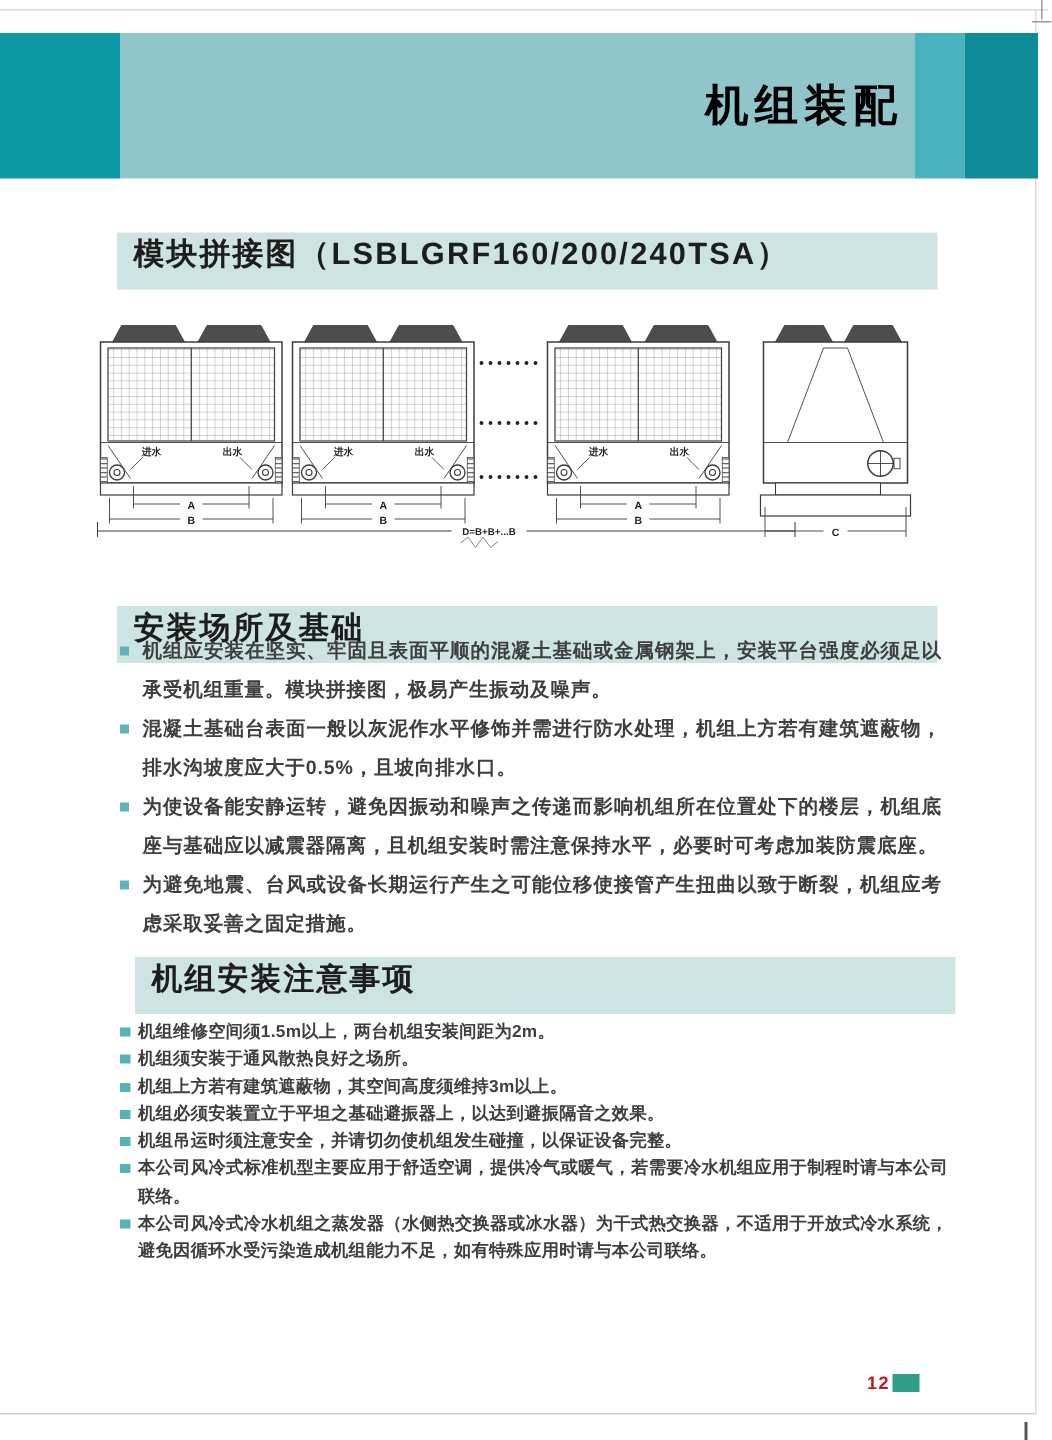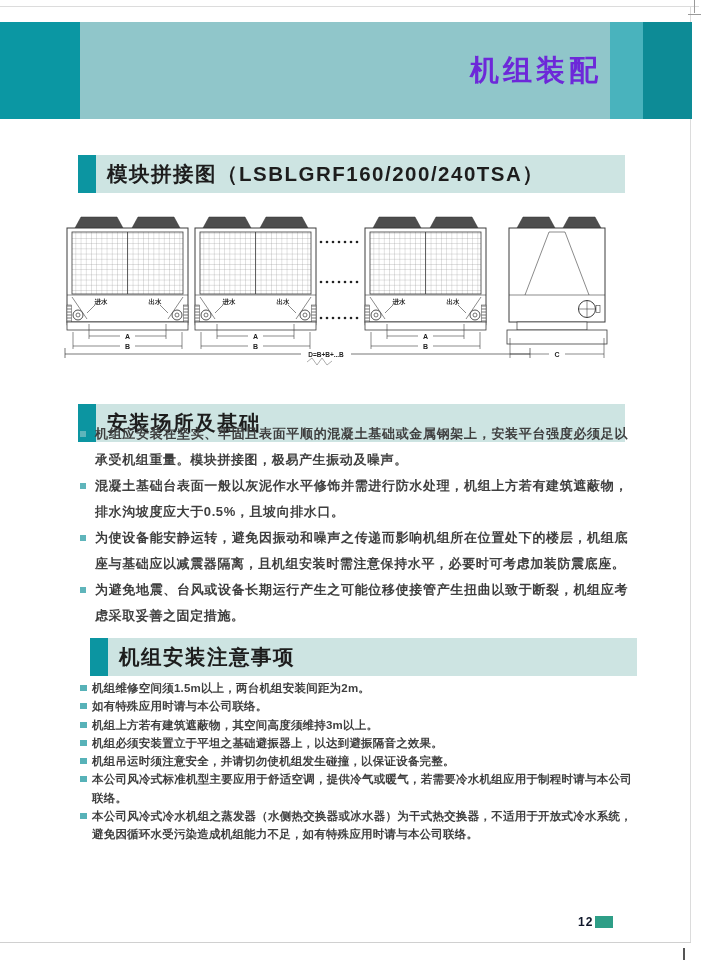--- a/index.html
+++ b/index.html
@@ -12,26 +12,26 @@
   .edge-right{left:690px;top:6px;width:1px;height:936px;background:#dcdcdc;}
   .edge-bottom{left:0;top:942px;width:691px;height:1px;background:#d0d0d0;}
   .crop-tr-v{left:694px;top:0;width:1px;height:13px;background:#9a9a9a;}
   .crop-tr-h{left:688px;top:14px;width:13px;height:1px;background:#9a9a9a;}
   .crop-br-v{left:683px;top:948px;width:2px;height:12px;background:#555;}
 
   
   .banner-dark{left:0;top:22px;width:80px;height:97px;background:#0b97a3;}
   .banner-light{left:80px;top:22px;width:530px;height:97px;background:#90c6ca;
       display:flex;align-items:center;justify-content:flex-end;padding-right:8px;box-sizing:border-box;}
-  .banner-light .title{font-size:29px;font-weight:bold;letter-spacing:4px;color:#6d28d9;}
+  .banner-light .title{font-size:29px;font-weight:bold;letter-spacing:4px;color:#000000;}
   .banner-med{left:610px;top:22px;width:33px;height:97px;background:#49b3bd;}
   .banner-deep{left:643px;top:22px;width:49px;height:97px;background:#0d8b96;}
 
   
-  .secbar{left:78px;width:547px;height:38px;background:#cde4e2;display:flex;align-items:stretch;}
+  .secbar{left:78px;width:547px;height:38px;background:#cde4e2;display:flex;align-items:stretch;flex-direction:column;}
   .secbar .sq{width:18px;background:#0c95a1;flex:none;}
   .secbar .txt{font-size:20.5px;font-weight:bold;color:#1d1d1d;letter-spacing:1.5px;
       display:flex;align-items:center;padding-left:11px;}
   .sec1{top:155px;} .sec2{top:404px;} .sec3{top:638px;margin-left:12px;}
 
   
   .blist{left:80px;width:548px;color:#3f3f3f;font-weight:bold;}
   .blist .li{position:relative;padding-left:15px;text-align:justify;}
   .blist .li .bsq{position:absolute;left:0;background:#5fb5bb;}
   .list1{top:421px;font-size:13px;line-height:26px;letter-spacing:0.6px;}
@@ -39,21 +39,21 @@
   .list2{top:679px;font-size:11.5px;line-height:18.3px;letter-spacing:0.2px;width:552px;}
   .list2 .li{padding-left:12px;}
   .list2 .li .bsq{top:6px;width:7px;height:6px;background:#57b2b8;}
 
   
   .diagram{left:55px;top:212px;width:580px;height:162px;}
   svg text{font-family:"Liberation Sans","DejaVu Sans",sans-serif;}
 
   
   .pageno{left:578px;top:915px;display:flex;align-items:center;}
-  .pageno .num{font-size:12px;color:#0f172a;font-weight:bold;letter-spacing:1px;}
+  .pageno .num{font-size:12px;color:#b91c1c;font-weight:bold;letter-spacing:1px;}
   .pageno .marker{width:18px;height:12px;background:#2e9e87;margin-left:2px;}
 </style>
 </head>
 <body>
 
 <div class="abs edge-top"></div>
 <div class="abs edge-right"></div>
 <div class="abs edge-bottom"></div>
 <div class="abs crop-tr-v"></div>
 <div class="abs crop-tr-h"></div>
@@ -185,21 +185,21 @@
   <div class="li"><span class="bsq"></span><span>为避免地震、台风或设备长期运行产生之可能位移使接管产生扭曲以致于断裂，机组应考虑采取妥善之固定措施。</span></div>
 </div>
 
 <div class="abs secbar sec3">
   <div class="sq"></div>
   <div class="txt">机组安装注意事项</div>
 </div>
 
 <div class="abs blist list2">
   <div class="li"><span class="bsq"></span><span>机组维修空间须1.5m以上，两台机组安装间距为2m。</span></div>
-  <div class="li"><span class="bsq"></span><span>如有特殊应用时请与本公司联络。</span></div>
+  <div class="li"><span class="bsq"></span><span>机组须安装于通风散热良好之场所。</span></div>
   <div class="li"><span class="bsq"></span><span>机组上方若有建筑遮蔽物，其空间高度须维持3m以上。</span></div>
   <div class="li"><span class="bsq"></span><span>机组必须安装置立于平坦之基础避振器上，以达到避振隔音之效果。</span></div>
   <div class="li"><span class="bsq"></span><span>机组吊运时须注意安全，并请切勿使机组发生碰撞，以保证设备完整。</span></div>
   <div class="li"><span class="bsq"></span><span>本公司风冷式标准机型主要应用于舒适空调，提供冷气或暖气，若需要冷水机组应用于制程时请与本公司联络。</span></div>
   <div class="li"><span class="bsq"></span><span>本公司风冷式冷水机组之蒸发器（水侧热交换器或冰水器）为干式热交换器，不适用于开放式冷水系统，避免因循环水受污染造成机组能力不足，如有特殊应用时请与本公司联络。</span></div>
 </div>
 
 <div class="abs pageno">
   <span class="num">12</span>
   <span class="marker"></span>

